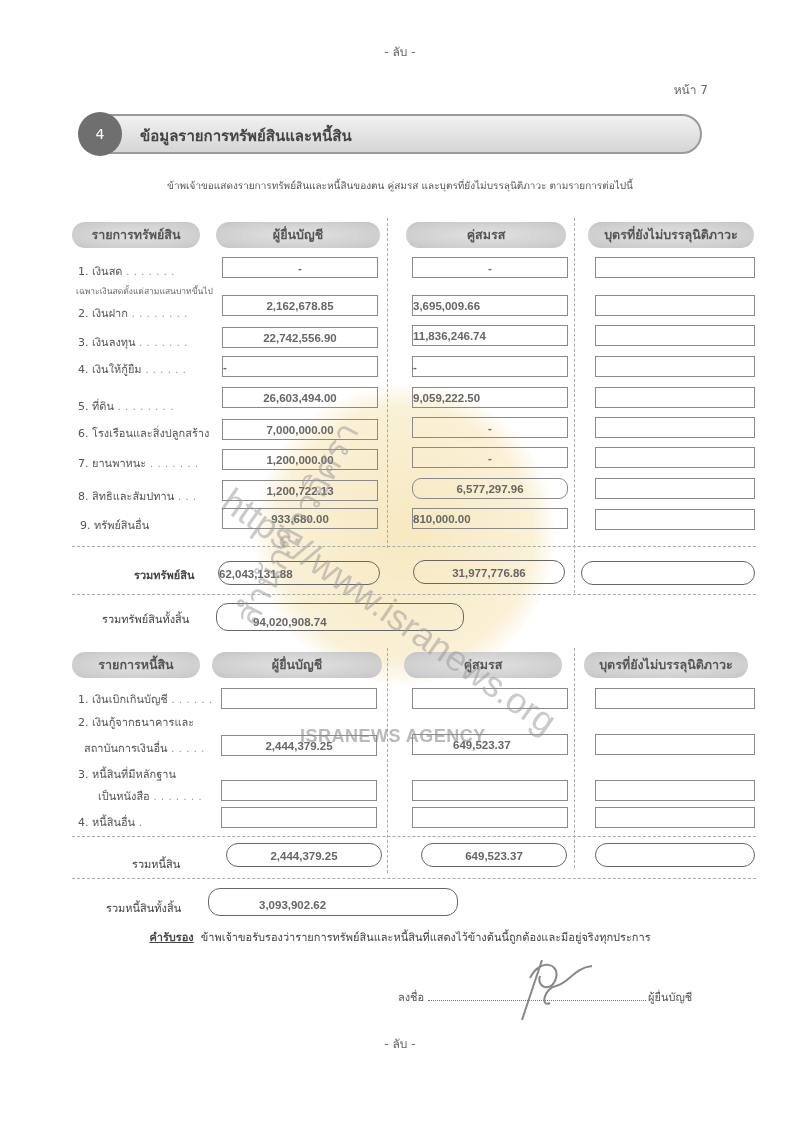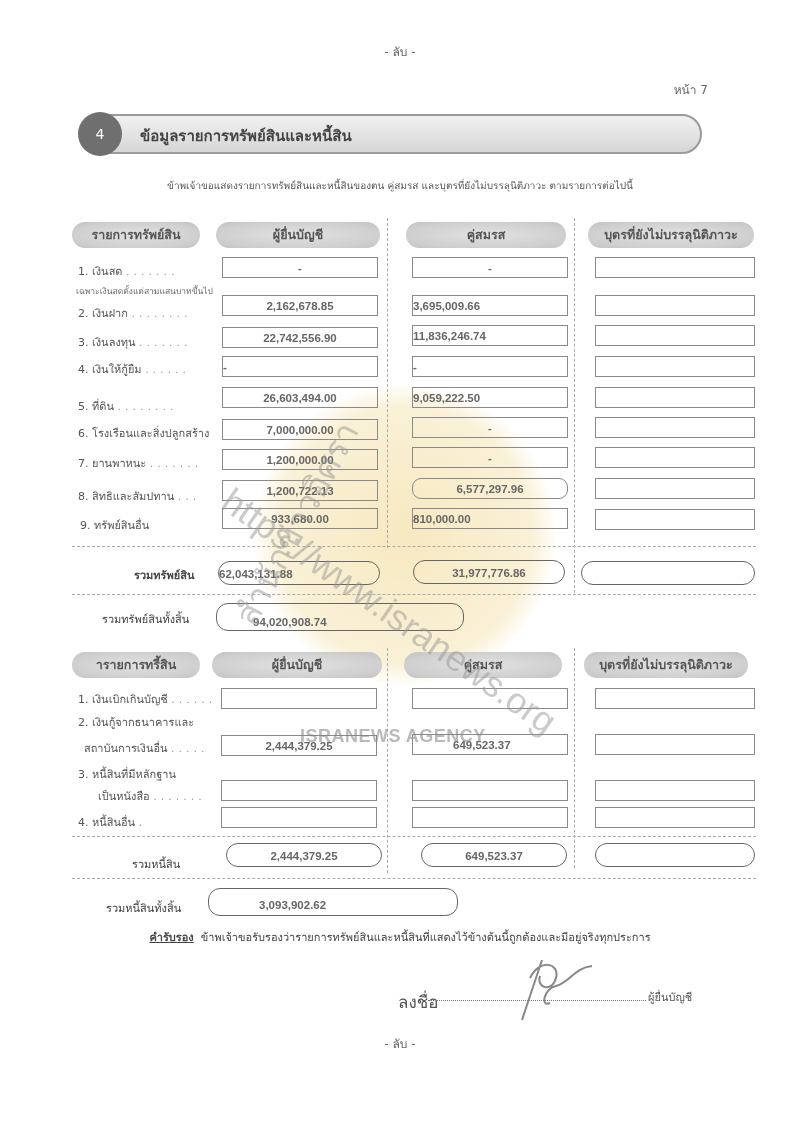--- a/index.html
+++ b/index.html
@@ -34,21 +34,21 @@
   .box.tot { height:24px; line-height:24px; border-color:#666;border-radius:12px; }
   .lbl { font-size:11px; color:#555; white-space:nowrap; }
   .lbl .dots { letter-spacing:4px; color:#999; }
   .small-note { font-size:8.5px; color:#666; }
   .vdash { width:0; border-left:1px dashed #aaa; }
   .hdash { height:0; border-top:1px dashed #aaa; }
   .totlbl { font-size:11px; color:#444; }
 
   .cert { left:0; width:800px; top:928px; text-align:center; font-size:11px; color:#444; }
   .cert u { font-weight:bold; }
-  .sign { left:398px; top:988px; font-size:17px; color:#555; }
+  .sign { left:398px; top:988px; font-size:11px; color:#555; }
   .sign-dots { left:428px; top:988px; width:218px; border-bottom:1px dotted #777; height:12px; }
   .signer { left:648px; top:988px; font-size:11px; color:#555; }
 
   .wm-circle {
     left:255px; top:385px; width:300px; height:300px; border-radius:50%;
     background:radial-gradient(circle,rgba(240,214,140,0.55) 0%,rgba(240,214,140,0.35) 60%,rgba(240,214,140,0) 72%);
   }
   .wm-url { left:238px; top:480px; font-size:36px; color:rgba(150,150,150,0.5); transform:rotate(35deg); transform-origin:left top; white-space:nowrap; font-family:"Liberation Sans", sans-serif; }
   .wm-thai { left:220px; top:610px; font-size:34px; color:rgba(150,150,150,0.5); transform:rotate(-62deg); transform-origin:left top; white-space:nowrap; }
   .wm-agency { left:300px; top:726px; font-size:18px; font-weight:bold; color:rgba(130,130,130,0.55); font-family:"Liberation Sans", sans-serif; letter-spacing:0.5px; }
@@ -128,21 +128,21 @@
 <div class="abs box tot" style="left:581px; top:561px; width:174px;"></div>
 
 <div class="abs hdash" style="left:72px; top:594px; width:684px;"></div>
 
 <div class="abs totlbl" style="left:102px; top:610px;">รวมทรัพย์สินทั้งสิ้น</div>
 <div class="abs box tot" style="left:216px; top:603px; width:248px; padding-left:36px; line-height:36px; height:28px;">94,020,908.74</div>
 
 <div class="abs vdash" style="left:387px; top:648px; height:225px;"></div>
 <div class="abs vdash" style="left:574px; top:648px; height:220px;"></div>
 
-<div class="abs pill" style="left:72px; top:652px; width:128px;">ารายการทรี้สิน</div>
+<div class="abs pill" style="left:72px; top:652px; width:128px;">รายการหนี้สิน</div>
 <div class="abs pill" style="left:212px; top:652px; width:170px;">ผู้ยื่นบัญชี</div>
 <div class="abs pill" style="left:404px; top:652px; width:158px;">คู่สมรส</div>
 <div class="abs pill" style="left:584px; top:652px; width:164px;">บุตรที่ยังไม่บรรลุนิติภาวะ</div>
 
 <div class="abs lbl" style="left:78px; top:690px;"><span>1. เงินเบิกเกินบัญชี</span> <span class="dots">......</span></div>
 <div class="abs box" style="left:221px; top:688px; width:156px;"></div>
 <div class="abs box" style="left:412px; top:688px; width:156px;"></div>
 <div class="abs box" style="left:595px; top:688px; width:160px;"></div>
 
 <div class="abs lbl" style="left:78px; top:713px;">2. เงินกู้จากธนาคารและ</div>

